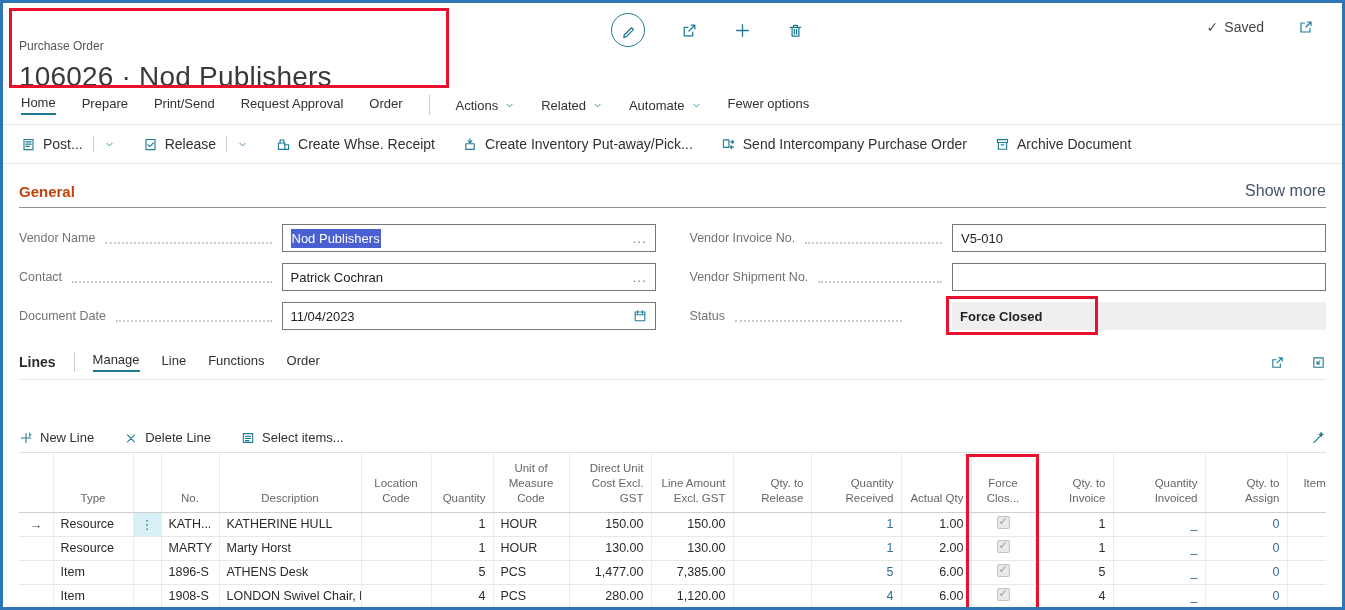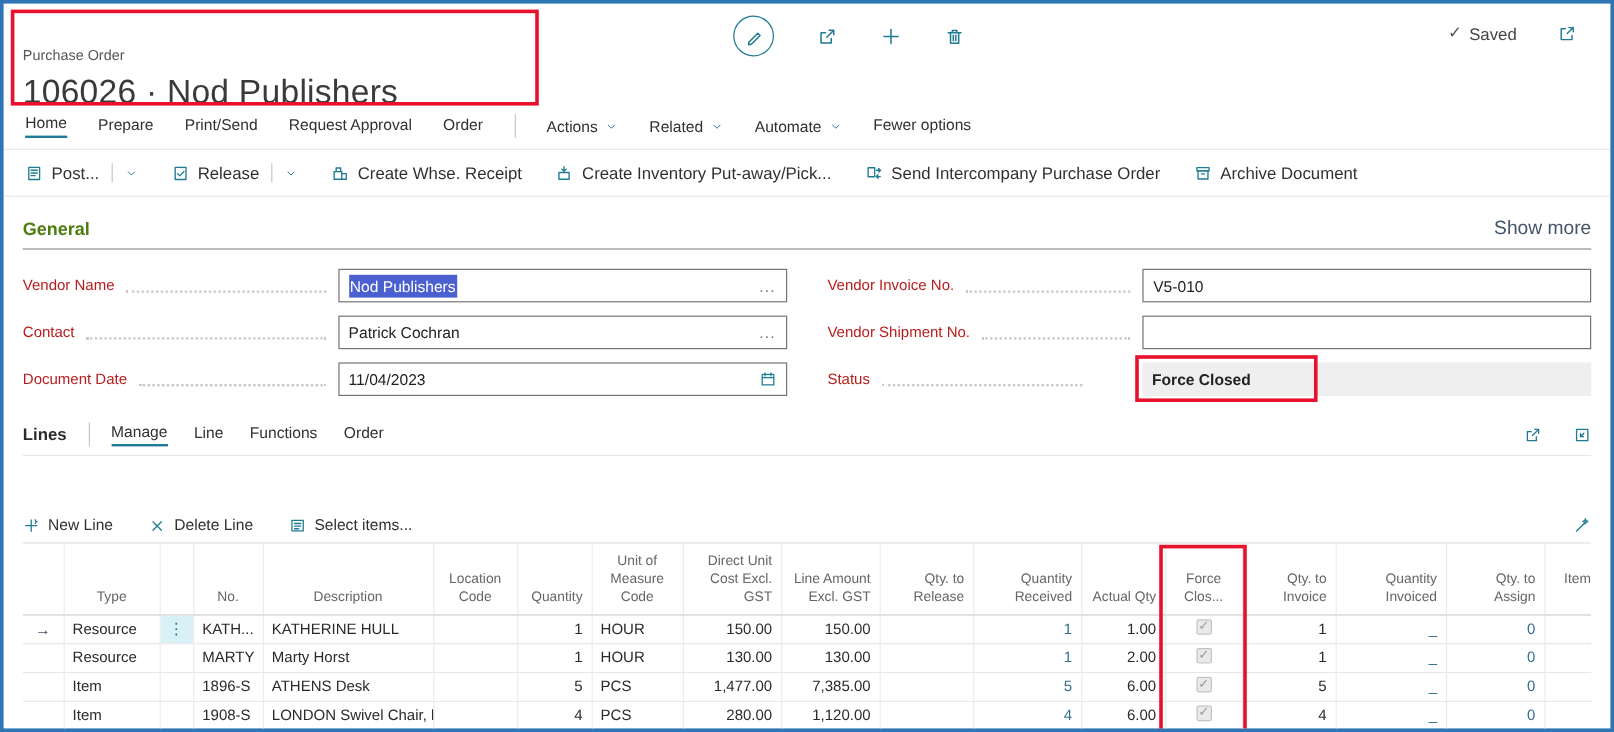--- a/index.html
+++ b/index.html
@@ -31,26 +31,26 @@
   .menu-drop { display: flex; align-items: center; gap: 6px; font-size: 13px; color: #323130; cursor: pointer; }
   .vdiv { width: 1px; height: 20px; background: #c8c8c8; }
   
   .action-bar { display: flex; align-items: center; gap: 28px; padding: 11px 18px; border-bottom: 1px solid #e8e8e8; }
   .action-item { display: flex; align-items: center; gap: 7px; font-size: 14px; color: #323130; cursor: pointer; }
   .action-item .sep { width: 1px; height: 16px; background: #c8c8c8; margin: 0 3px; }
   
   .general-section { padding: 18px 16px 8px 16px; }
   .section-header { display: flex; align-items: flex-end; justify-content: space-between;
     border-bottom: 1px solid #8f8f8f; padding-bottom: 7px; margin-bottom: 16px; }
-  .section-title { font-size: 15px; font-weight: bold; color: #4d7c0f; cursor: pointer; }
+  .section-title { font-size: 15px; font-weight: bold; color: #c2410c; cursor: pointer; }
   .show-more { font-size: 16px; color: #44546a; cursor: pointer; }
   .fields { display: flex; gap: 34px; }
   .fcol { flex: 1; display: flex; flex-direction: column; gap: 11px; }
   .field { display: flex; align-items: center; height: 28px; }
-  .flabel { font-size: 12.5px; color: #b91c1c; white-space: nowrap; }
+  .flabel { font-size: 12.5px; color: #737373; white-space: nowrap; }
   .dots { flex: 1; border-bottom: 2px dotted #c9c9c9; margin: 10px 10px 0 10px; height: 1px; }
   .fbox { width: 374px; height: 28px; border: 1px solid #757575; background: #fff;
     display: flex; align-items: center; padding: 0 8px; font-size: 13px; color: #222; position: relative; flex: 0 0 auto; }
   .fbox .val { white-space: nowrap; }
   .fbox .val.sel { background: var(--selection, #4a5fd0); color: #fff; padding: 2px 1px; }
   .fbox .assist { margin-left: auto; color: #777; font-size: 13px; letter-spacing: 1px; cursor: pointer; }
   .fbox .cal { margin-left: auto; cursor: pointer; display: inline-flex; }
   .fbox.readonly { border: none; background: var(--status-bg, #efefef); font-weight: bold; color: #222; margin-left: 40px; }
   .status-annotation { position: absolute; left: -6px; top: -6px; width: 152px; height: 39px;
     border: 3px solid var(--red, #e8112d); pointer-events: none; }

